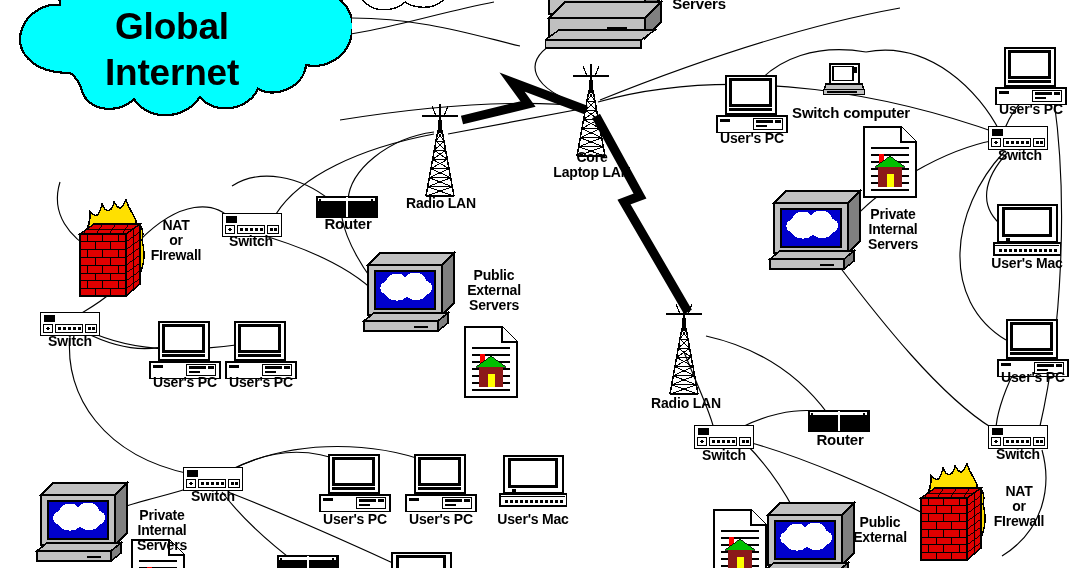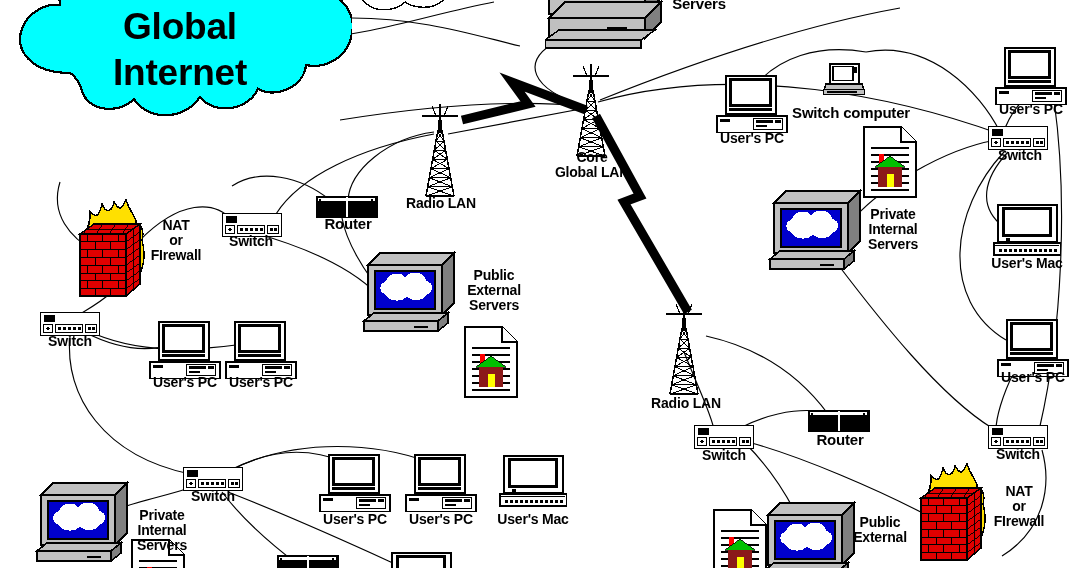--- a/index.html
+++ b/index.html
@@ -708,25 +708,25 @@
           <rect x="36" y="44.5" width="3" height="3" fill="#000"></rect>
           <rect x="41" y="44.5" width="3" height="3" fill="#000"></rect>
           <rect x="46" y="44.5" width="3" height="3" fill="#000"></rect>
           <rect x="51" y="44.5" width="3" height="3" fill="#000"></rect>
           <rect x="56" y="44.5" width="3" height="3" fill="#000"></rect>
           <rect x="61" y="44.5" width="3" height="3" fill="#000"></rect>
         </svg>
       </div>
     </div>
   <div id="labels-layer">
-      <div class="lbl ctr" style="left: 180px; top: 4px; font-size: 37px; line-height: 46px;">Global
+      <div class="lbl ctr" style="left: 172px; top: 4px; font-size: 37px; line-height: 46px;">Global
 Internet</div>
       <div class="lbl ctr" style="left: 699px; top: -4px; font-size: 15px;">Servers</div>
       <div class="lbl ctr" style="left: 592px; top: 150px; font-size: 14px;">Core
-Global LAN</div>
+Laptop LAN</div>
       <div class="lbl ctr" style="left: 441px; top: 196px; font-size: 14px;">Radio LAN</div>
       <div class="lbl ctr" style="left: 686px; top: 396px; font-size: 14px;">Radio LAN</div>
       <div class="lbl ctr" style="left: 348px; top: 216px; font-size: 15px;">Router</div>
       <div class="lbl ctr" style="left: 840px; top: 432px; font-size: 15px;">Router</div>
       <div class="lbl ctr" style="left: 176px; top: 218px; font-size: 14px;">NAT
 or
 FIrewall</div>
       <div class="lbl ctr" style="left: 1019px; top: 484px; font-size: 14px;">NAT
 or
 FIrewall</div>

